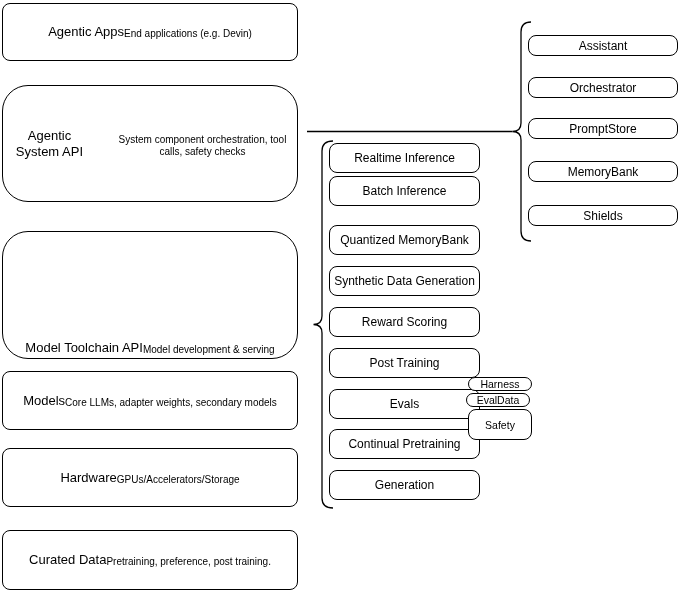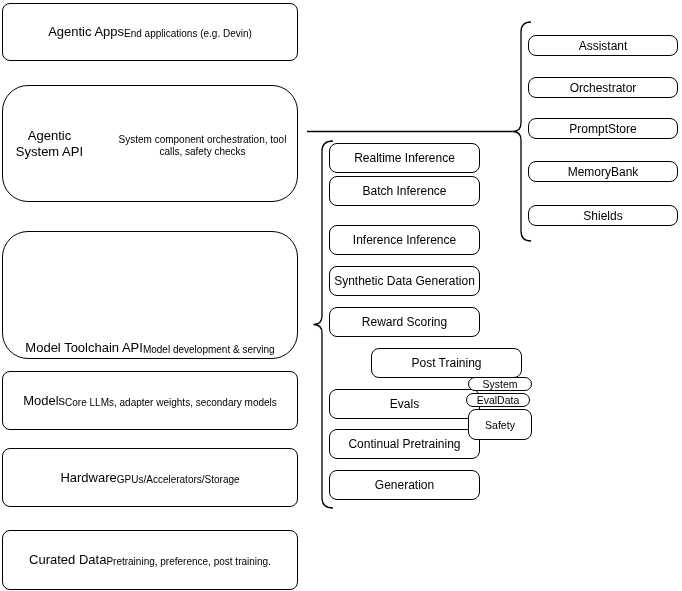--- a/index.html
+++ b/index.html
@@ -60,21 +60,21 @@
   }
   
   .l0 { top: 3px;   height: 58px;  }
   .l1 { top: 85px;  height: 117px; gap: 28px; }
   .l2 { top: 231px; height: 128px; align-items: flex-end; }
   .l3 { top: 371px; height: 59px;  }
   .l4 { top: 448px; height: 59px;  }
   .l5 { top: 530px; height: 60px;  }
   
   .m0 { top: 143px; } .m1 { top: 176px; } .m2 { top: 225px; }
-  .m3 { top: 266px; } .m4 { top: 307px; } .m5 { top: 348px; margin-left: 42px; }
+  .m3 { top: 266px; } .m4 { top: 307px; } .m5 { top: 348px; }
   .m6 { top: 389px; } .m7 { top: 429px; } .m8 { top: 470px; }
   
   .r0 { top: 35px; } .r1 { top: 77px; } .r2 { top: 118px; }
   .r3 { top: 161px; } .r4 { top: 205px; }
   
   .b0 { left: 468px; top: 377px; width: 64px; height: 13.5px; }
   .b1 { left: 466px; top: 393px; width: 64px; height: 14px; }
   .b2 { left: 468px; top: 409px; width: 64px; height: 31px; }
 </style>
 </head>
@@ -113,29 +113,29 @@
     <div class="sub">GPUs/Accelerators/Storage</div>
   </div>
 
   <div class="node layer l5">
     <div class="title">Curated Data</div>
     <div class="sub">Pretraining, preference, post training.</div>
   </div>
 
   <div class="node mid-node m0">Realtime Inference</div>
   <div class="node mid-node m1">Batch Inference</div>
-  <div class="node mid-node m2">Inference Inference</div>
+  <div class="node mid-node m2">Quantized MemoryBank</div>
   <div class="node mid-node m3">Synthetic Data Generation</div>
   <div class="node mid-node m4">Reward Scoring</div>
   <div class="node mid-node m5">Post Training</div>
   <div class="node mid-node m6">Evals</div>
   <div class="node mid-node m7">Continual Pretraining</div>
   <div class="node mid-node m8">Generation</div>
 
-  <div class="badge b0">System</div>
+  <div class="badge b0">Harness</div>
   <div class="badge b1">EvalData</div>
   <div class="badge b2">Safety</div>
 
   <div class="node right-node r0">Assistant</div>
   <div class="node right-node r1">Orchestrator</div>
   <div class="node right-node r2">PromptStore</div>
   <div class="node right-node r3">MemoryBank</div>
   <div class="node right-node r4">Shields</div>
 
 </div>

